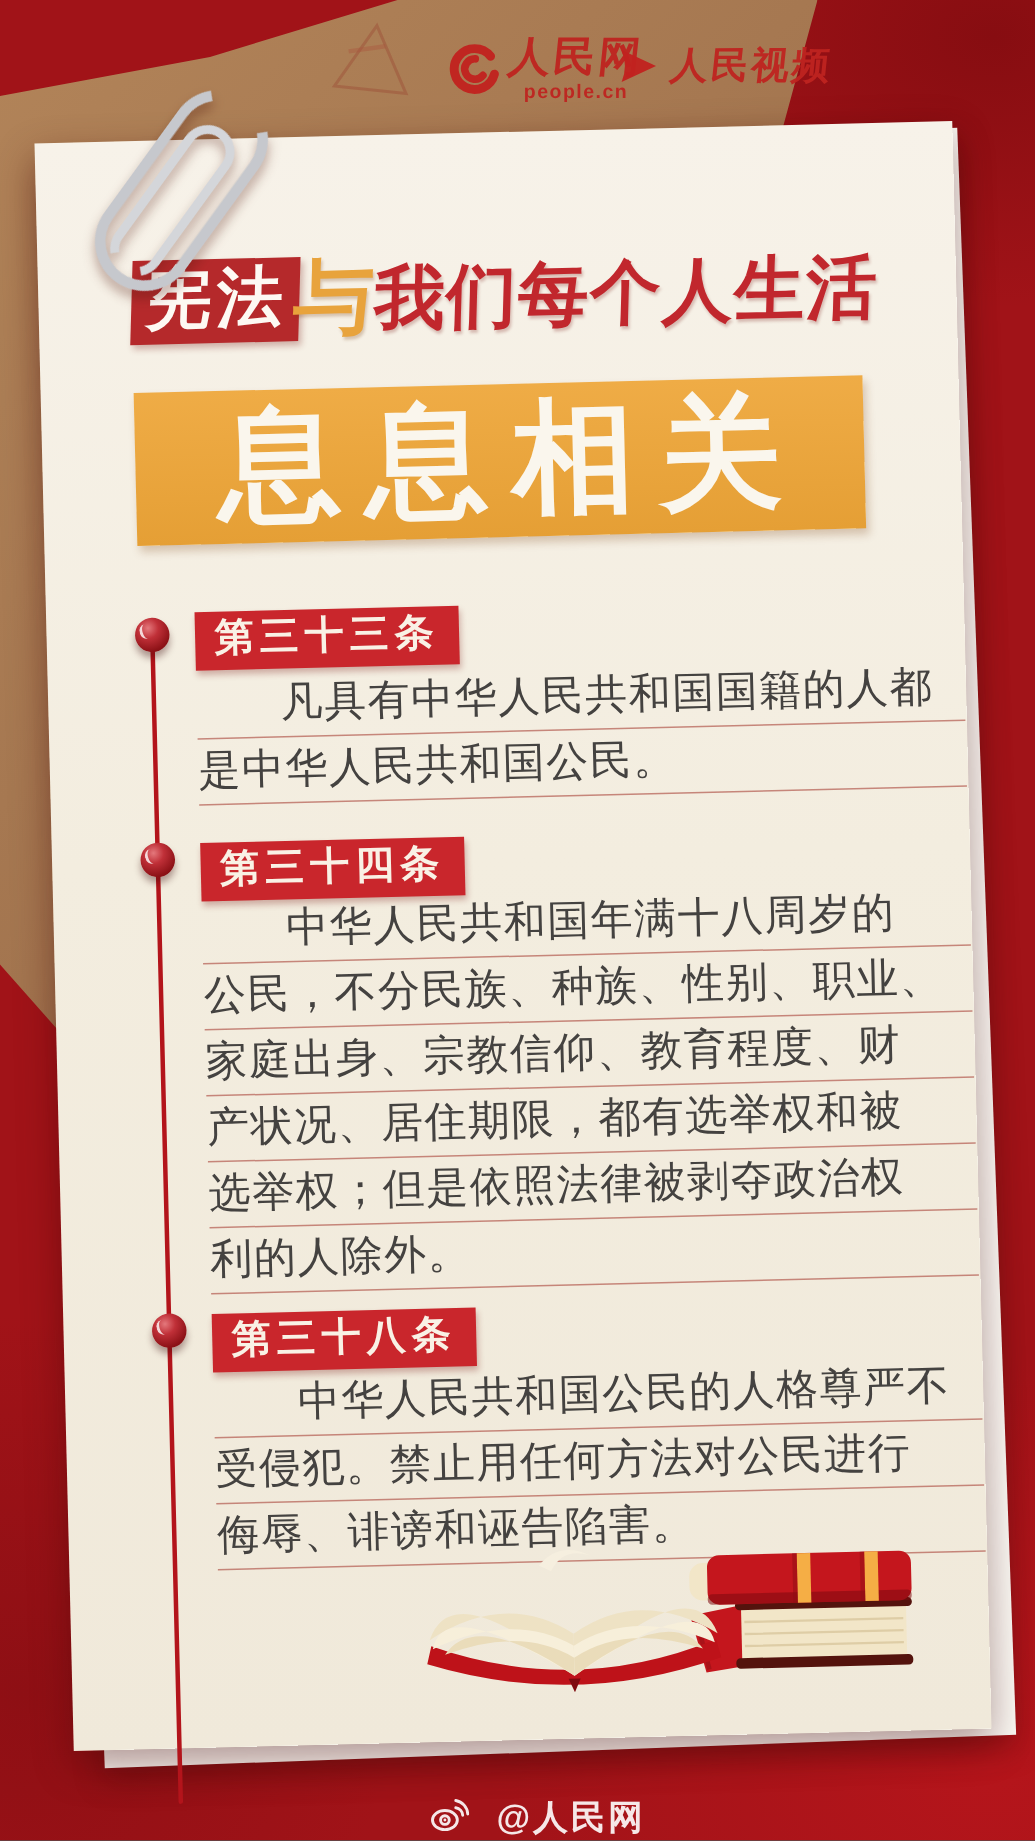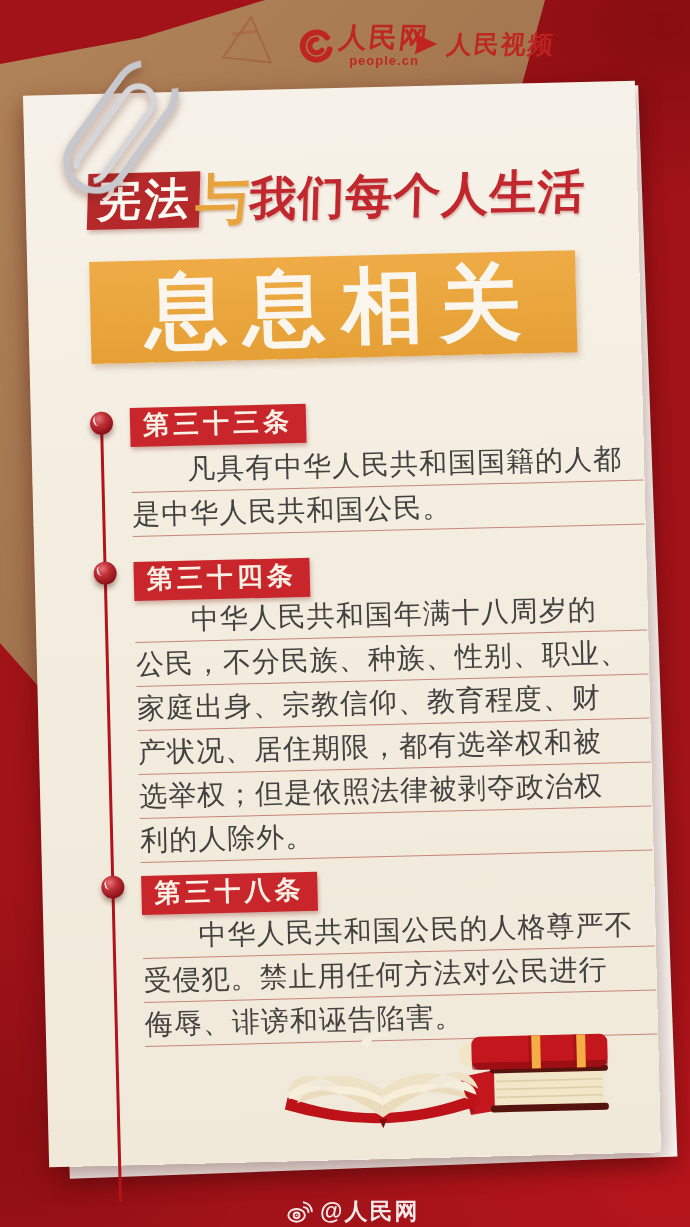--- a/index.html
+++ b/index.html
@@ -56,21 +56,21 @@
     border-bottom:1.6px solid rgba(186,108,96,.8);white-space:nowrap;}
   .indent{text-indent:56px;}
   .books{position:absolute;left:185px;top:940px;}
   
   .paperclip{position:absolute;left:88px;top:52px;width:66px;height:150px;transform:rotate(36deg);
     filter:drop-shadow(3px 4px 4px rgba(80,20,10,.38));}
   .clip-outer{position:absolute;inset:0;border:7px solid #C6C8CD;border-radius:33px;border-top-color:transparent;}
   .clip-inner{position:absolute;left:14px;top:26px;width:24px;height:104px;border:6px solid #D4D6DA;
     border-radius:20px;border-bottom-color:transparent;}
   
-  .weibo-mark{position:absolute;left:286px;top:1196px;display:flex;align-items:center;gap:7px;opacity:.9;}
+  .weibo-mark{position:absolute;left:286px;top:1196px;display:flex;align-items:flex-start;gap:18px;opacity:.9;}
   .weibo-mark span{color:#FFFFFF;font-size:23px;font-weight:700;letter-spacing:2px;}
 </style>
 </head>
 <body>
 
 <div class="stage">
 
   <div class="layer kraft-top"></div>
   <div class="layer kraft-bottom"></div>
 

